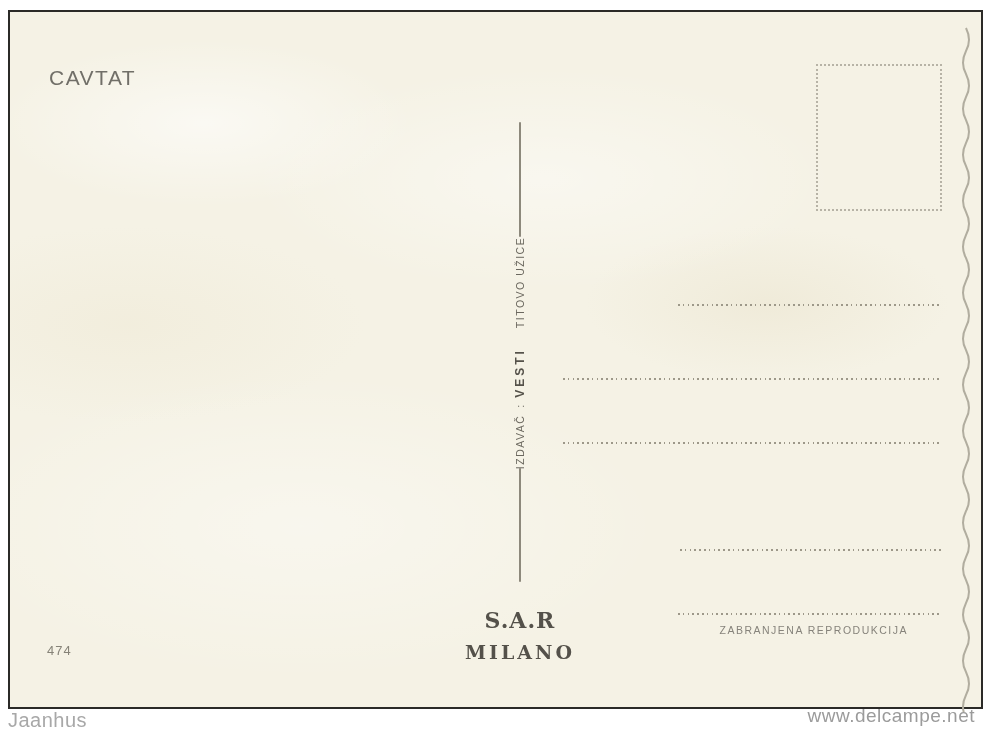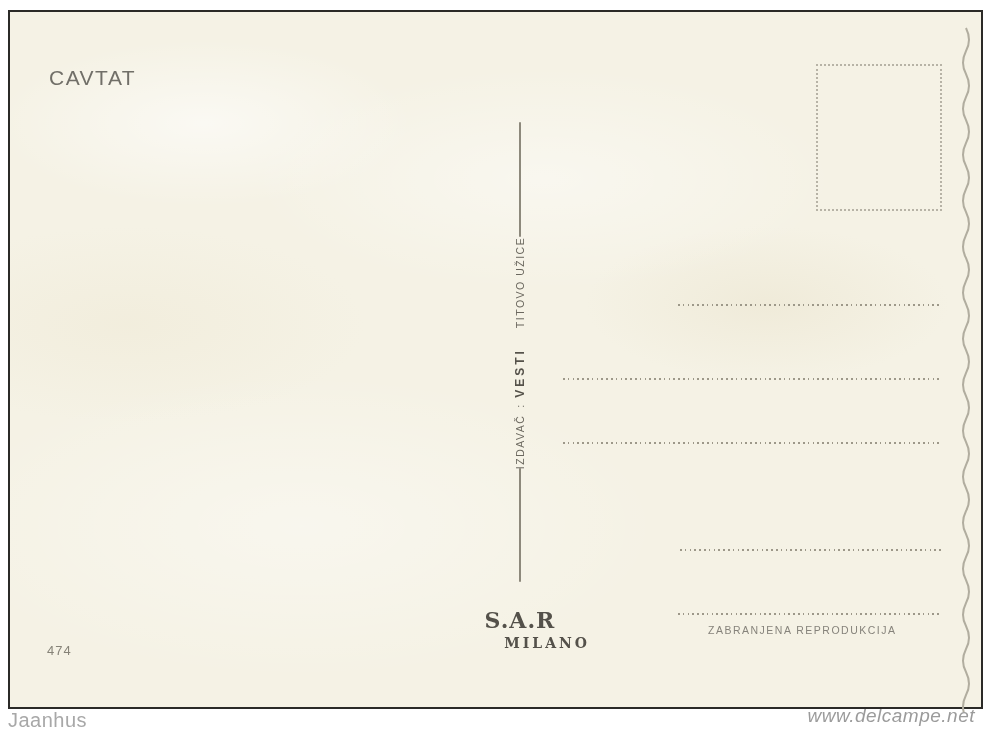--- a/index.html
+++ b/index.html
@@ -51,42 +51,42 @@
   .dotline{
     position:absolute;height:2px;z-index:2;
     background-image:repeating-linear-gradient(90deg,#9d9889 0 1.6px,transparent 1.6px 4.8px);
   }
   .l1{left:668px;top:292px;width:264px;}
   .l2{left:553px;top:366px;width:379px;}
   .l3{left:553px;top:430px;width:379px;}
   .l4{left:670px;top:537px;width:262px;}
   .l5{left:668px;top:601px;width:264px;}
   .notice{
-    position:absolute;left:698px;top:612px;width:200px;z-index:2;text-align:left;
+    position:absolute;left:698px;top:612px;width:200px;z-index:2;text-align:right;
     font-size:10.5px;letter-spacing:1.5px;color:#86837b;white-space:nowrap;
   }
   .number{
     position:absolute;left:37px;top:631px;z-index:2;
     font-size:13px;letter-spacing:1px;color:#868378;
   }
   .printer{
     position:absolute;left:440px;top:596px;width:140px;z-index:2;text-align:center;
     font-family:"DejaVu Serif","Liberation Serif",serif;color:#54514a;font-weight:bold;
   }
   .printer .pr-name{font-size:22px;letter-spacing:1px;line-height:1.1;}
-  .printer .pr-city{font-size:14px;letter-spacing:3px;margin-top:3px;text-align:right;}
+  .printer .pr-city{font-size:19px;letter-spacing:3px;margin-top:9px;}
   .deckle{position:absolute;right:4px;top:12px;z-index:2;}
   
   .footer-left{
     position:absolute;left:8px;top:709px;
     font-size:20px;color:#a8a8a8;letter-spacing:0.5px;
   }
   .footer-right{
     position:absolute;right:16px;top:705px;
-    font-size:19px;color:#9b9b9b;letter-spacing:0.5px;font-style:italic;
+    font-size:19px;color:#9b9b9b;letter-spacing:0.5px;
   }
 </style>
 </head>
 <body>
 
 <div class="page">
 
   <div class="postcard">
 
 

